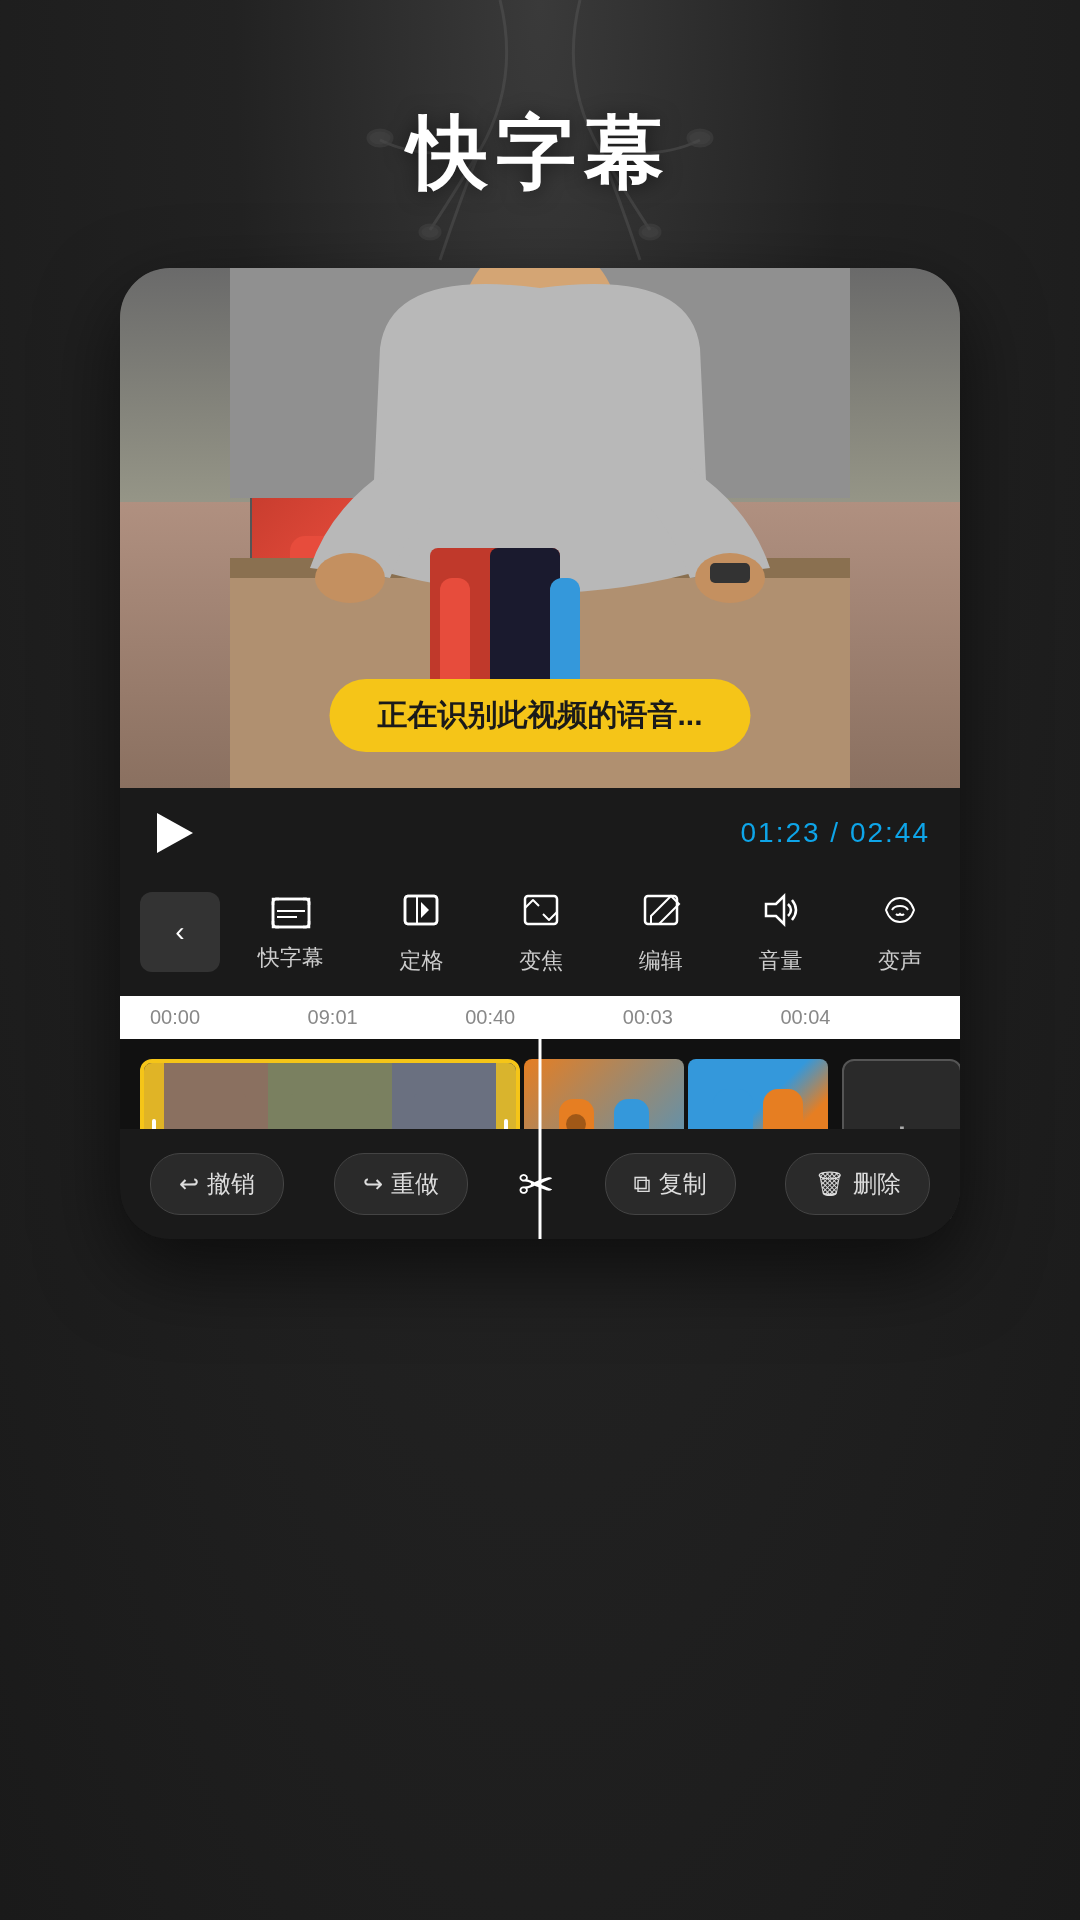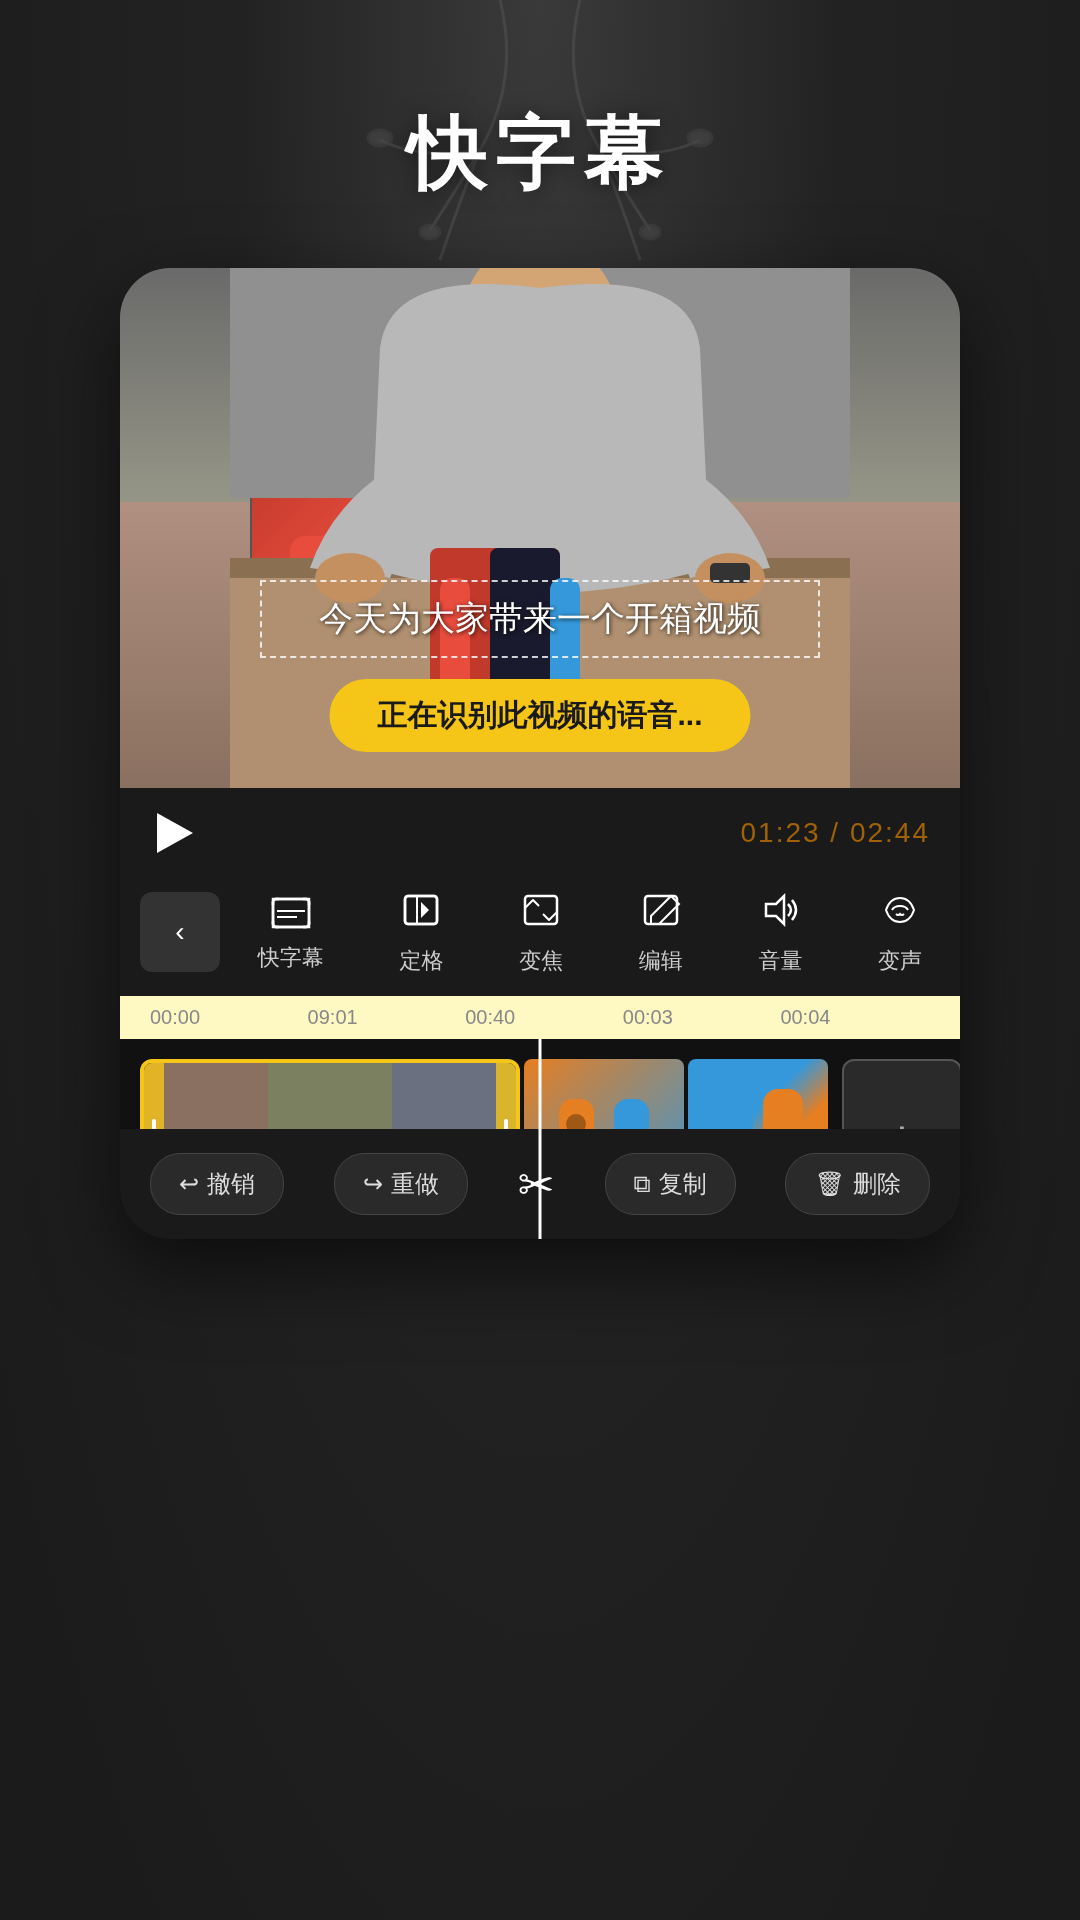--- a/index.html
+++ b/index.html
@@ -173,21 +173,21 @@
 
     .play-triangle {
       width: 0;
       height: 0;
       border-style: solid;
       border-width: 20px 0 20px 36px;
       border-color: transparent transparent transparent #ffffff;
     }
 
     .time-display {
-      color: #a16207;
+      color: #0ea5e9;
       font-size: 28px;
       letter-spacing: 2px;
     }
 
     
     .toolbar {
       background: #1a1a1a;
       padding: 10px 0 20px;
       display: flex;
       align-items: center;
@@ -230,21 +230,21 @@
       line-height: 1;
     }
 
     .toolbar-label {
       color: #cccccc;
       font-size: 22px;
     }
 
     
     .timeline-ruler {
-      background: #fef9c3;
+      background: #ffffff;
       padding: 10px 30px;
       display: flex;
       align-items: center;
       gap: 8px;
       position: relative;
     }
 
     .ruler-mark {
       color: #888;
       font-size: 20px;
@@ -489,23 +489,20 @@
 
             <rect x="200" y="280" width="130" height="180" rx="8" fill="#c0392b"></rect>
             <rect x="260" y="280" width="70" height="180" rx="8" fill="#1a1a2e"></rect>
 
             <rect x="210" y="310" width="30" height="120" rx="12" fill="#e74c3c"></rect>
 
             <rect x="320" y="310" width="30" height="120" rx="12" fill="#3498db"></rect>
           </svg>
         </div>
 
-        <div class="video-subtitle-box">
-          <span class="video-subtitle-text">今天为大家带来一个开箱视频</span>
-        </div>
 
         <div class="recognition-pill">
           <span class="recognition-text">正在识别此视频的语音...</span>
         </div>
       </div>
     </div>
 
     <div class="player-controls">
       <div class="play-btn">
         <div class="play-triangle"></div>

